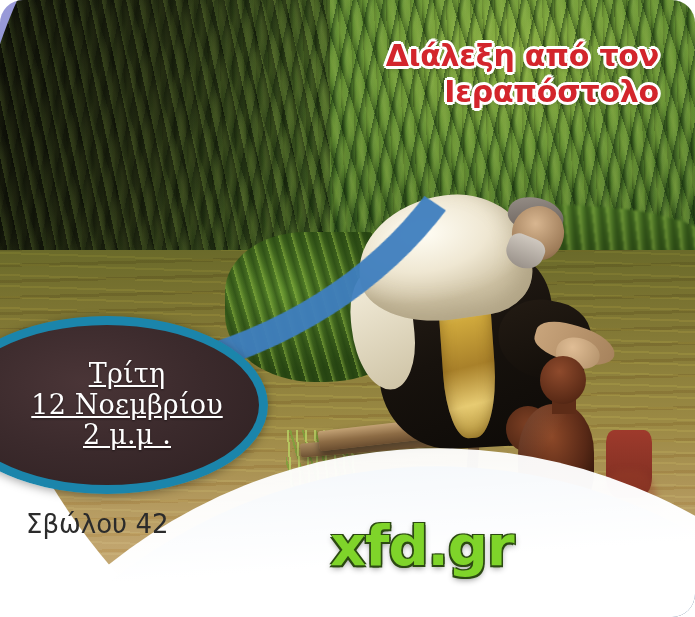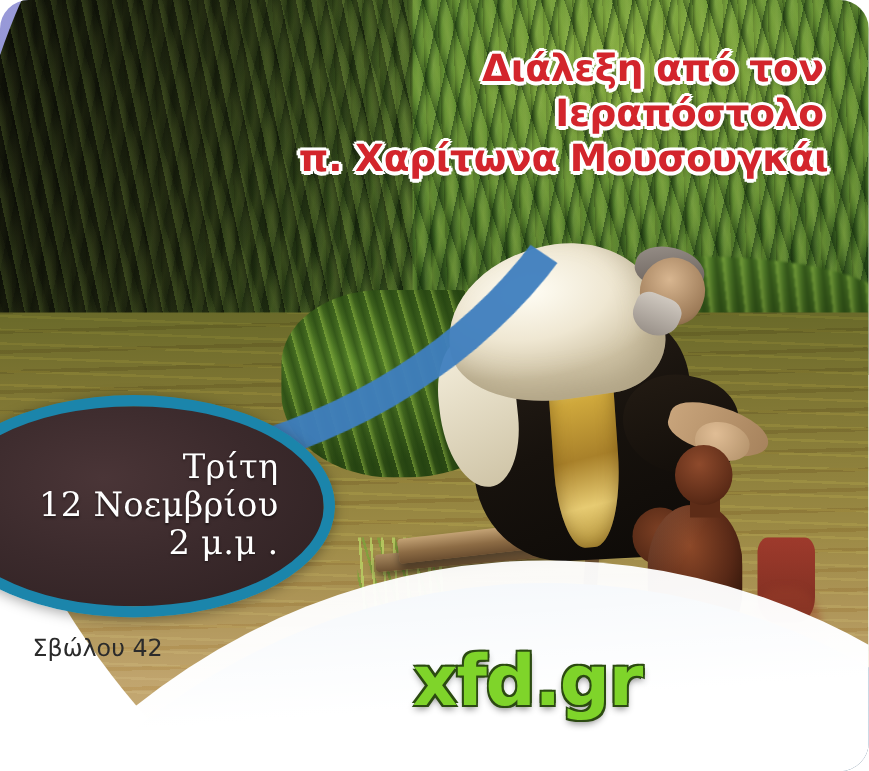--- a/index.html
+++ b/index.html
@@ -524,25 +524,26 @@
     border: 9px solid #1b85ab;
     box-sizing: border-box;
     display: flex;
     flex-direction: column;
     align-items: center;
     justify-content: center;
     box-shadow: 0 2px 10px rgba(0,0,0,0.35);
   }
   .date-lines {
     margin-left: 40px;
-    text-align: right;
+    text-align: center;
     color: #ffffff;
     font-family: "DejaVu Serif", "Liberation Serif", serif;
     line-height: 1.14;
     text-shadow: 0 1px 2px rgba(0,0,0,0.5);
+    text-decoration: underline;
   }
   .date-line-1 { font-size: 27px; letter-spacing: 0.2px; }
   .date-line-2 { font-size: 27px; letter-spacing: 0.2px; }
   .date-line-3 { font-size: 27px; letter-spacing: 0.2px; }
 
   
   .headline {
     position: absolute;
     right: 36px;
     top: 38px;
@@ -563,21 +564,21 @@
   }
   .headline div { white-space: nowrap; }
 
   
   .address {
     position: absolute;
     left: 26px;
     top: 506px;
     color: #2b2b2b;
     font-family: "DejaVu Sans", "Liberation Sans", sans-serif;
-    font-size: 19px;
+    font-size: 26px;
     line-height: 1.42;
     font-weight: 400;
   }
 
   
   .site {
     position: absolute;
     left: 330px;
     top: 513px;
     font-family: "DejaVu Sans", "Liberation Sans", sans-serif;
@@ -644,21 +645,20 @@
     <div class="reflection"></div>
   </div>
 
   <div class="swoosh-top"></div>
   <div class="swoosh-bottom"></div>
   <div class="swoosh-bottom-hi"></div>
 
   <div class="headline">
     <div>Διάλεξη από τον</div>
     <div>Ιεραπόστολο</div>
-    <div>π. Χαρίτωνα Μουσουγκάι</div>
   </div>
 
   <div class="date-oval">
     <div class="date-lines">
       <div class="date-line-1">Τρίτη</div>
       <div class="date-line-2">12 Νοεμβρίου</div>
       <div class="date-line-3">2 μ.μ .</div>
     </div>
   </div>
 

